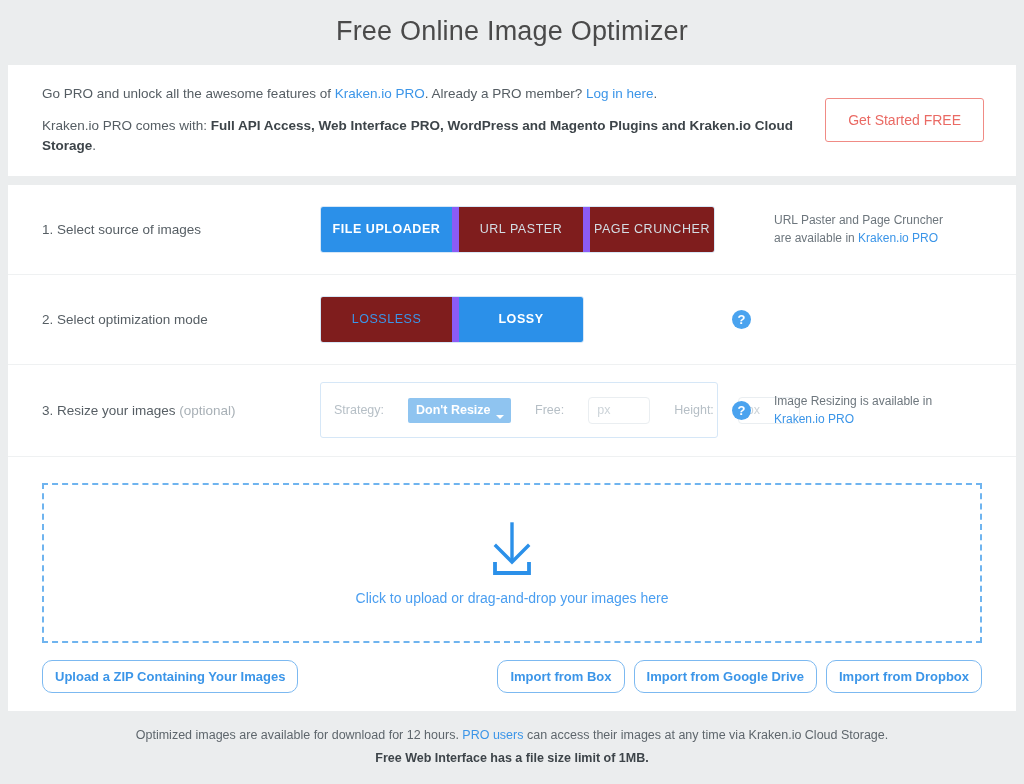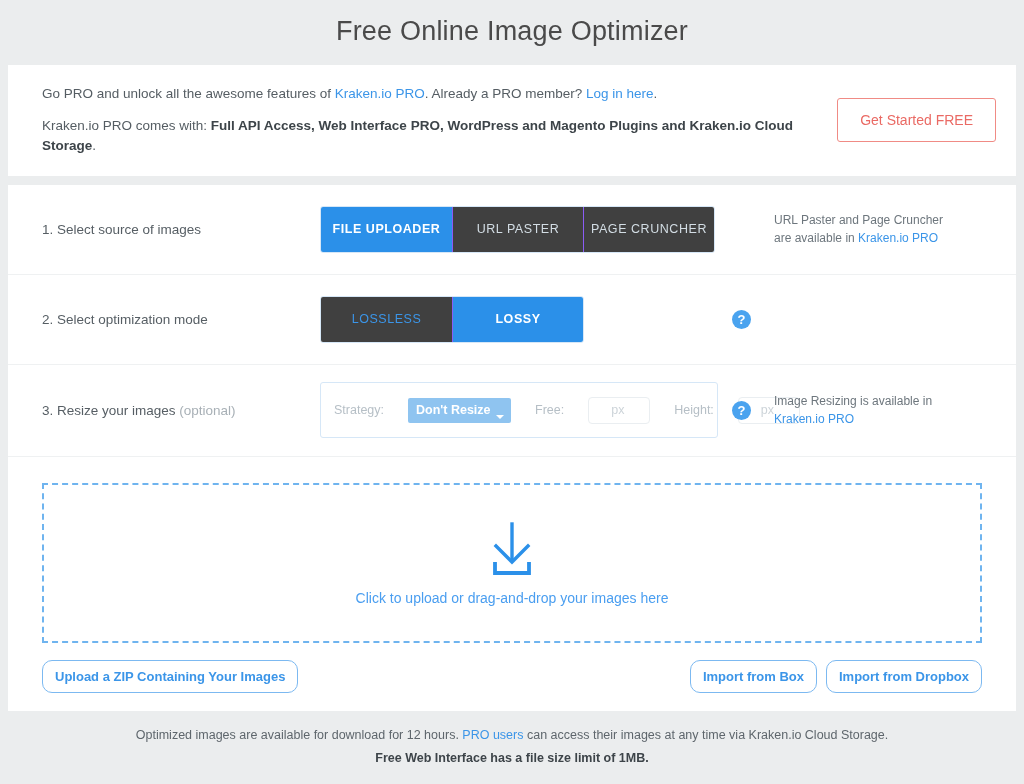--- a/index.html
+++ b/index.html
@@ -29,21 +29,21 @@
     color: #4a4a4a;
     letter-spacing: 0.2px;
     padding: 15px 0 16px 0;
     line-height: 1.25;
   }
 
   
   .promo-panel {
     background: #ffffff;
     margin: 0 8px;
-    padding: 22px 20px 22px 34px;
+    padding: 22px 32px 22px 34px;
     display: flex;
     align-items: center;
     justify-content: space-between;
     min-height: 108px;
     gap: 32px;
   }
   .promo-text { flex: 1; }
   .promo-line {
     font-size: 13.5px;
     color: #555d63;
@@ -122,24 +122,24 @@
     border: 1px solid #d6e7f7;
   }
   .seg-btn {
     min-width: 131px;
     height: 45px;
     display: flex;
     align-items: center;
     justify-content: center;
     font-size: 12.5px;
     letter-spacing: 0.55px;
-    background: #404040;
+    background: #7f1d1d;
     color: #3b95e8;
     border: none;
-    border-left: 1px solid #8b5cf6;
+    border-left: 7px solid #8b5cf6;
     cursor: pointer;
     font-family: "Liberation Sans", sans-serif;
   }
   .seg-btn:first-child { border-left: none; text-align: center; }
   .seg-btn.active {
     background: #2b90e9;
     color: #ffffff;
     font-weight: bold;
   }
   .seg-btn.disabled {
@@ -206,21 +206,21 @@
     border-right: 4px solid transparent;
     border-top: 4px solid #ffffff;
     pointer-events: none;
   }
   .dim-input {
     width: 62px;
     height: 27px;
     border: 1px solid #eaeef1;
     border-radius: 4px;
     font-size: 12.5px;
-    padding: 0 22px;
+    padding: 0 8px;
     color: #9aa4ab;
     font-family: "Liberation Sans", sans-serif;
     background: #ffffff;
   }
   .dim-input::placeholder { color: #cdd4d9; }
 
   
   .dropzone-area {
     padding: 26px 34px 0 34px;
     flex: 1;
@@ -359,20 +359,21 @@
           </svg>
         </span>
         <span class="dropzone-text">Click to upload or drag-and-drop your images here</span>
       </div>
     </div>
 
     <div class="bottom-bar">
       <button class="outline-btn">Upload a ZIP Containing Your Images</button>
       <div class="import-group">
         <button class="outline-btn">Import from Box</button>
+        <button class="outline-btn">Import from Google Drive</button>
         <button class="outline-btn">Import from Dropbox</button>
       </div>
     </div>
 
   </div>
 
   <div class="footer">
     <div class="footer-line"><span>Optimized images are available for download for 12 hours. </span><a class="link-blue" href="#">PRO users</a><span> can access their images at any time via Kraken.io Cloud Storage.</span></div>
     <div class="footer-line strong">Free Web Interface has a file size limit of 1MB.</div>
   </div>

